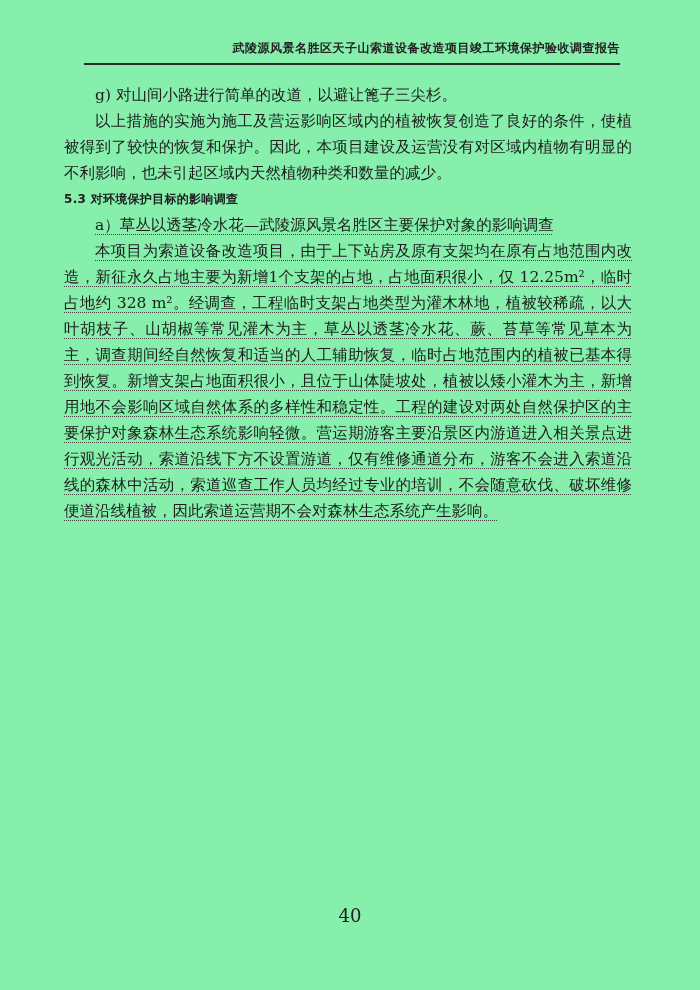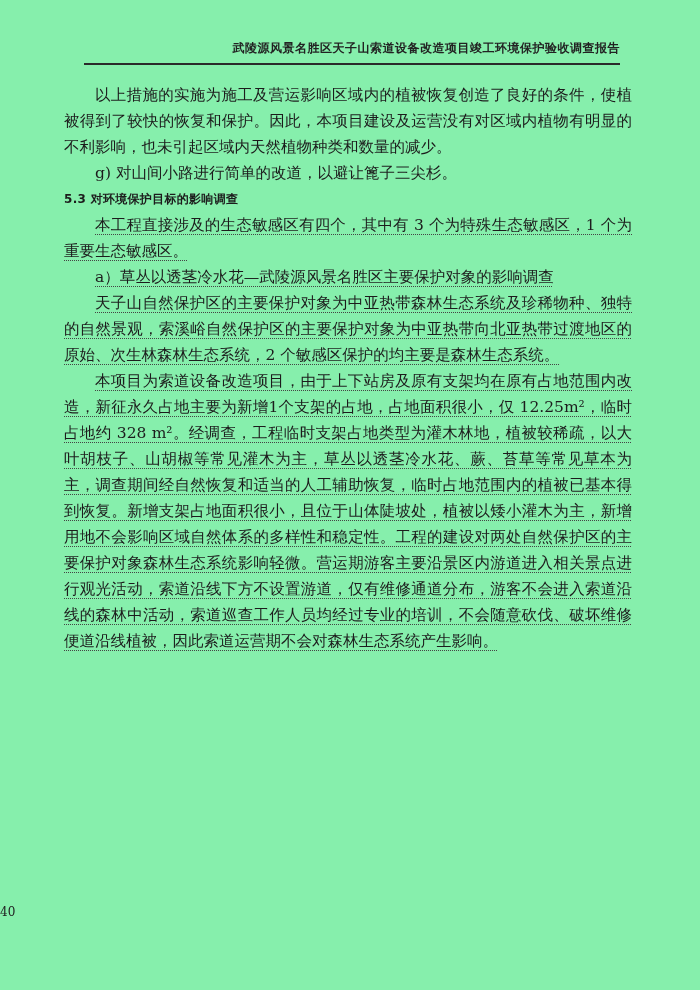--- a/index.html
+++ b/index.html
@@ -65,46 +65,45 @@
     text-decoration-thickness: 1px;
     text-decoration-color: #444444;
     text-underline-offset: 4px;
   }
   
   .footer {
     position: absolute;
     top: 905px;
     left: 0;
     width: 700px;
-    font-size: 12px;
+    text-align: center;
+    font-size: 18px;
     color: #222222;
   }
 </style>
 </head>
 <body>
 
 <div class="page">
 
   <div class="header">武陵源风景名胜区天子山索道设备改造项目竣工环境保护验收调查报告</div>
 
   <div class="header-rule"></div>
 
   <div class="body-text">
+    <p>g) 对山间小路进行简单的改道，以避让篦子三尖杉。</p>
+
     <p>以上措施的实施为施工及营运影响区域内的植被恢复创造了良好的条件，使植被得到了较快的恢复和保护。因此，本项目建设及运营没有对区域内植物有明显的不利影响，也未引起区域内天然植物种类和数量的减少。</p>
-
-    <p>g) 对山间小路进行简单的改道，以避让篦子三尖杉。</p>
 
     <p class="heading">5.3 对环境保护目标的影响调查</p>
 
-    <p class="u">本工程直接涉及的生态敏感区有四个，其中有 3 个为特殊生态敏感区，1 个为重要生态敏感区。</p>
 
     <p class="u">a）草丛以透茎冷水花—武陵源风景名胜区主要保护对象的影响调查</p>
 
 
 
-    <p class="u">天子山自然保护区的主要保护对象为中亚热带森林生态系统及珍稀物种、独特的自然景观，索溪峪自然保护区的主要保护对象为中亚热带向北亚热带过渡地区的原始、次生林森林生态系统，2 个敏感区保护的均主要是森林生态系统。</p>
 
     <p class="u">本项目为索道设备改造项目，由于上下站房及原有支架均在原有占地范围内改造，新征永久占地主要为新增1个支架的占地，占地面积很小，仅 12.25m²，临时占地约 328 m²。经调查，工程临时支架占地类型为灌木林地，植被较稀疏，以大叶胡枝子、山胡椒等常见灌木为主，草丛以透茎冷水花、蕨、苔草等常见草本为主，调查期间经自然恢复和适当的人工辅助恢复，临时占地范围内的植被已基本得到恢复。新增支架占地面积很小，且位于山体陡坡处，植被以矮小灌木为主，新增用地不会影响区域自然体系的多样性和稳定性。工程的建设对两处自然保护区的主要保护对象森林生态系统影响轻微。营运期游客主要沿景区内游道进入相关景点进行观光活动，索道沿线下方不设置游道，仅有维修通道分布，游客不会进入索道沿线的森林中活动，索道巡查工作人员均经过专业的培训，不会随意砍伐、破坏维修便道沿线植被，因此索道运营期不会对森林生态系统产生影响。</p>
   </div>
 
   <div class="footer">40</div>
 
 </div>
 
 </body></html>

